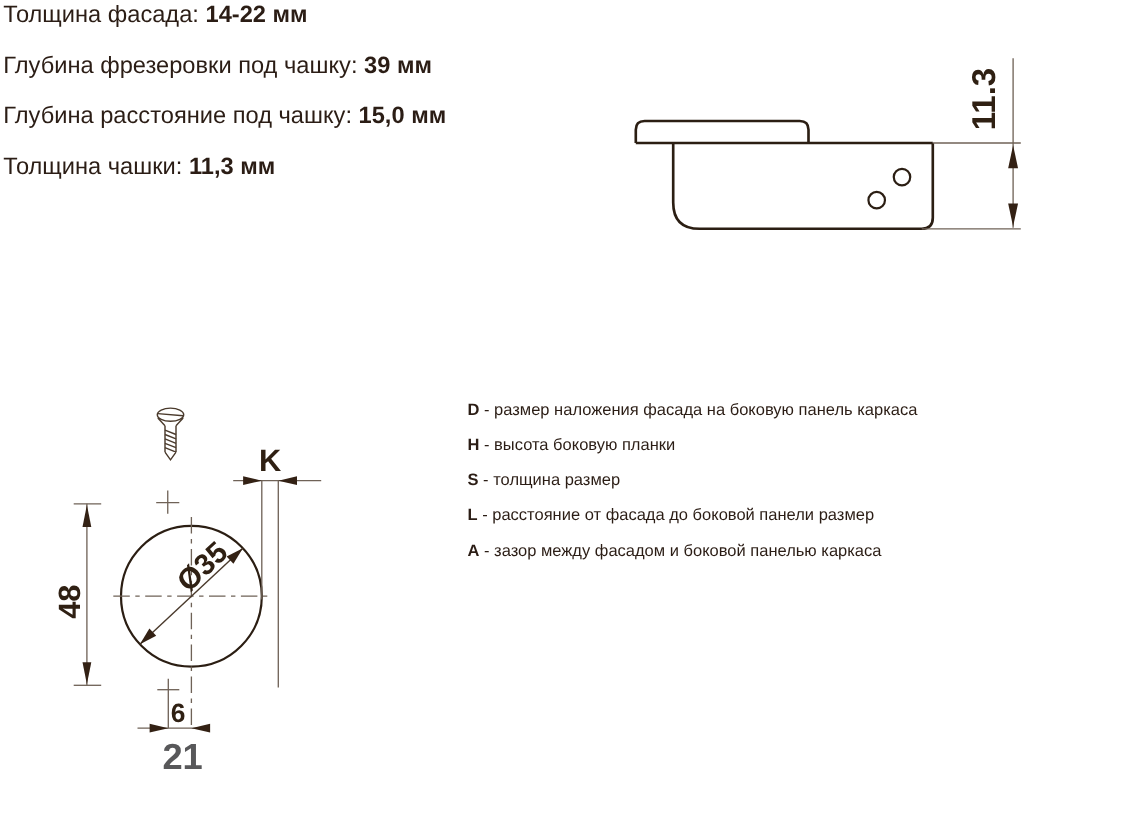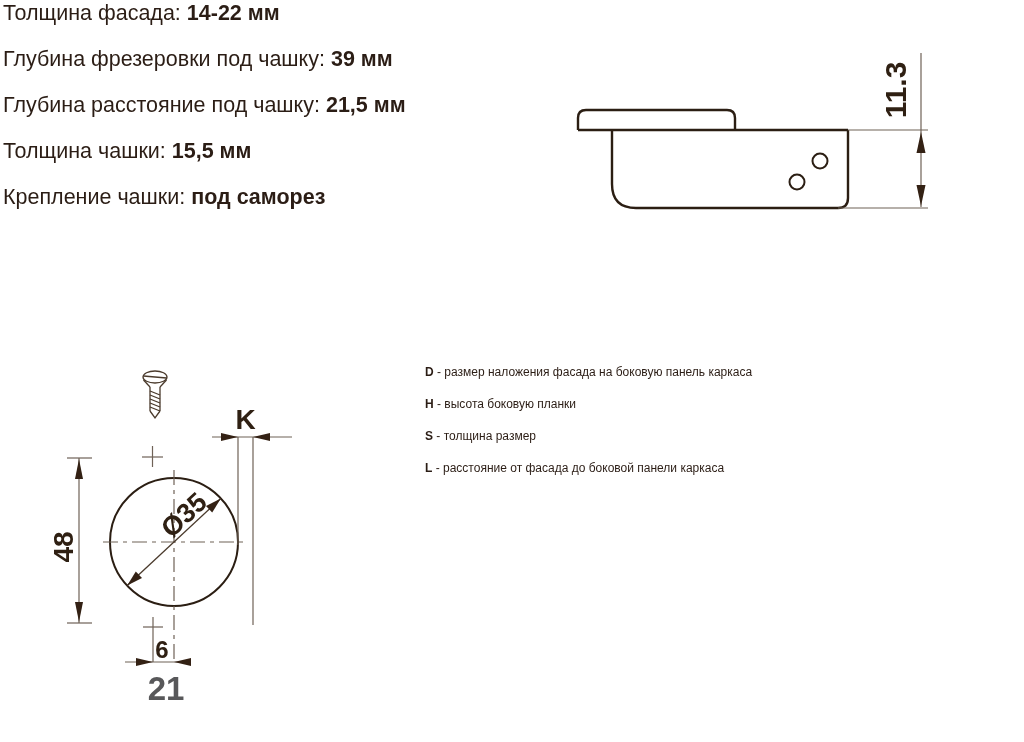--- a/index.html
+++ b/index.html
@@ -7,35 +7,34 @@
     width:1024px;height:742px;position:relative;background:#ffffff;
     font-family:"Liberation Sans","DejaVu Sans",sans-serif;
     color:#2b1d15;overflow:hidden;
   }
   
   .specs{position:absolute;left:3px;top:-10px;width:520px;}
   .spec-line{line-height:46px;font-size:21.5px;white-space:nowrap;}
   .spec-line .val{font-weight:bold;}
   
   .legend{position:absolute;left:425px;top:361px;width:560px;}
-  .legend-entry{font-size:12px;line-height:23px;margin-bottom:9px;}
+  .legend-entry{font-size:15px;line-height:23px;margin-bottom:9px;}
   .legend-entry .letter{font-weight:bold;}
   
   .svg-abs{position:absolute;}
   svg text{font-family:"Liberation Sans","DejaVu Sans",sans-serif;}
 </style>
 </head>
 <body>
 
 <div class="specs">
   <div class="spec-line"><span>Толщина фасада:</span> <span class="val">14-22 мм</span></div>
   <div class="spec-line"><span>Глубина фрезеровки под чашку:</span> <span class="val">39 мм</span></div>
-  <div class="spec-line"><span>Глубина расстояние под чашку:</span> <span class="val">21,5 мм</span></div>
-  <div class="spec-line"><span>Толщина чашки:</span> <span class="val">15,5 мм</span></div>
-  <div class="spec-line"><span>Крепление чашки:</span> <span class="val">под саморез</span></div>
+  <div class="spec-line"><span>Глубина расстояние под чашку:</span> <span class="val">15,0 мм</span></div>
+  <div class="spec-line"><span>Толщина чашки:</span> <span class="val">11,3 мм</span></div>
 </div>
 
 <svg class="svg-abs" style="left:560px;top:40px;" width="400" height="180" viewBox="0 0 400 180">
 
   <path d="M18,90 L18,78 Q18,70 26,70 L167,70 Q175,70 175,78 L175,90" fill="#ffffff" stroke="#2b1e13" stroke-width="2.4"></path>
 
   <path d="M52,90 L52,144 Q52,168 76,168 L278,168 Q288,168 288,158 L288,90" fill="#ffffff" stroke="#2b1e13" stroke-width="2.4"></path>
 
   <line x1="18" y1="90" x2="288" y2="90" stroke="#2b1e13" stroke-width="2.4"></line>
 
@@ -116,14 +115,15 @@
     <text x="132" y="294" text-anchor="middle" dominant-baseline="central" font-size="24" font-weight="bold" fill="#2f2013">6</text>
   </g>
 
   <text x="136" y="333" text-anchor="middle" dominant-baseline="central" font-size="33" font-weight="bold" fill="#58585a">21</text>
 </svg>
 
 <div class="legend">
   <div class="legend-entry"><span class="letter">D</span><span> - </span><span>размер наложения фасада на боковую панель каркаса</span></div>
   <div class="legend-entry"><span class="letter">H</span><span> - </span><span>высота боковую планки</span></div>
   <div class="legend-entry"><span class="letter">S</span><span> - </span><span>толщина размер</span></div>
-  <div class="legend-entry"><span class="letter">L</span><span> - </span><span>расстояние от фасада до боковой панели каркаса</span></div>
+  <div class="legend-entry"><span class="letter">L</span><span> - </span><span>расстояние от фасада до боковой панели размер</span></div>
+  <div class="legend-entry"><span class="letter">A</span><span> - </span><span>зазор между фасадом и боковой панелью каркаса</span></div>
 </div>
 
 </body></html>

